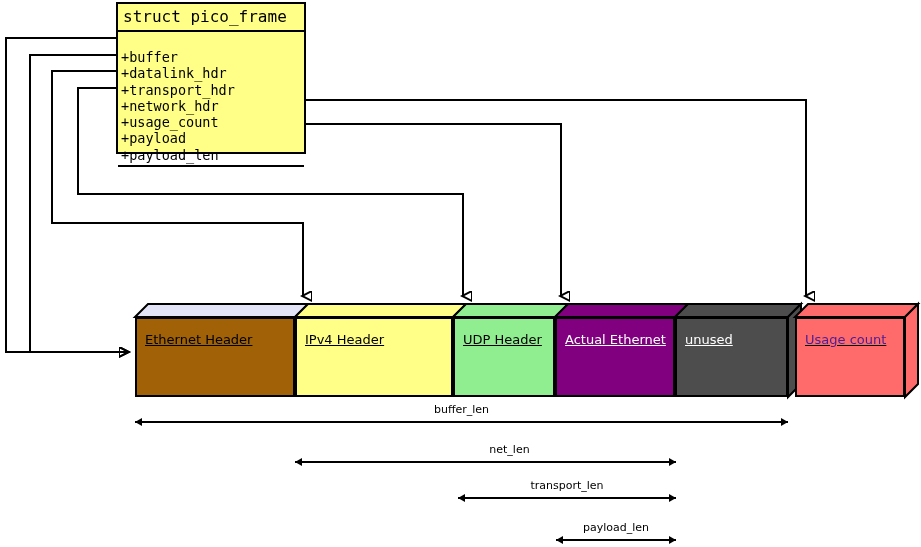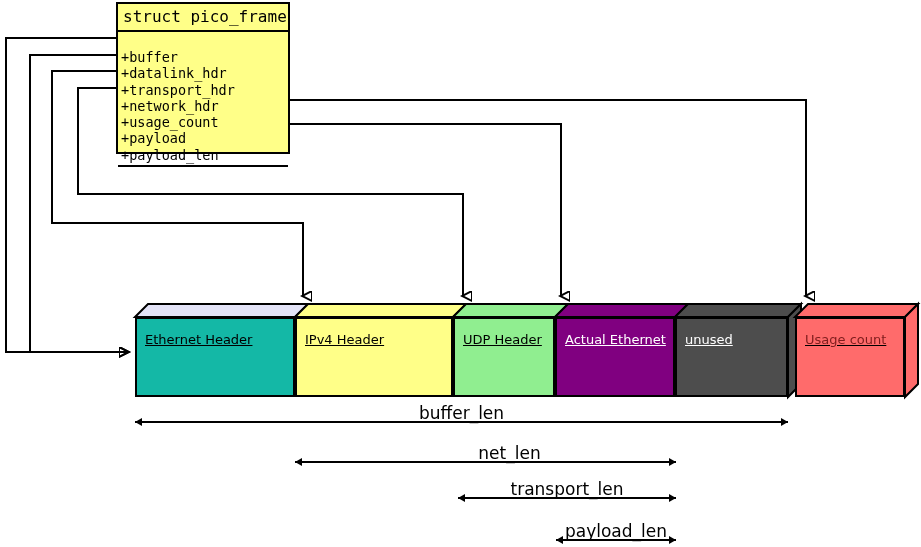--- a/index.html
+++ b/index.html
@@ -12,21 +12,21 @@
     position: relative;
     overflow: hidden;
     font-family: "DejaVu Sans", sans-serif;
   }
   #stage { position: absolute; inset: 0; }
 
   
   .uml-box {
     position: absolute;
     left: 116px; top: 2px;
-    width: 174px; height: 152px;
+    width: 190px; height: 152px;
     background: #ffff88;
     border: 2px solid #000;
     z-index: 5;
   }
   .uml-title {
     height: 28px;
     line-height: 26px;
     padding-left: 5px;
     font-family: "DejaVu Sans Mono", monospace;
     font-size: 16px;
@@ -80,21 +80,21 @@
     position: absolute;
     top: -3px;
     width: 0; height: 0;
     border-top: 4px solid transparent;
     border-bottom: 4px solid transparent;
   }
   .dim-line::before { left: 0;  border-right: 7px solid #000; }
   .dim-line::after  { right: 0; border-left: 7px solid #000; }
   .dim-label {
     position: absolute;
-    font-size: 17px;
+    font-size: 11px;
     color: #000;
     white-space: nowrap;
     transform: translateX(-50%);
     z-index: 4;
   }
 
   svg.wires { position: absolute; left: 0; top: 0; width: 921px; height: 547px; z-index: 2; overflow: visible; }
   svg.wires path { fill: none; stroke: #000; stroke-width: 2; }
 </style>
 </head>
@@ -132,21 +132,21 @@
         <div class="uml-attr">+payload</div>
         <div class="uml-attr">+payload_len</div>
       </div>
     <div class="uml-ops"></div>
   </div>
 
   <div class="blocks-layer" id="blocks-layer">
       <svg width="177" height="17" style="position: absolute; left: 133px; top: 302px; z-index: 3; overflow: visible;">
         <polygon points="2,15 15,2 175,2 162,15" fill="#e3e3f7" stroke="#000" stroke-width="2"></polygon>
       </svg>
-      <div class="blk" style="left: 135px; width: 160px; background: #14b8a6;">
+      <div class="blk" style="left: 135px; width: 160px; background: #a16207;">
         <div class="blk-label" style="color: rgb(0, 0, 0); text-decoration-color: rgb(0, 0, 0);">Ethernet Header</div>
       </div>
       <svg width="175" height="17" style="position: absolute; left: 293px; top: 302px; z-index: 3; overflow: visible;">
         <polygon points="2,15 15,2 173,2 160,15" fill="#ffff88" stroke="#000" stroke-width="2"></polygon>
       </svg>
       <div class="blk" style="left: 295px; width: 158px; background: rgb(255, 255, 136);">
         <div class="blk-label" style="color: rgb(0, 0, 0); text-decoration-color: rgb(0, 0, 0);">IPv4 Header</div>
       </div>
       <svg width="119" height="17" style="position: absolute; left: 451px; top: 302px; z-index: 3; overflow: visible;">
         <polygon points="2,15 15,2 117,2 104,15" fill="#90ee90" stroke="#000" stroke-width="2"></polygon>
@@ -169,21 +169,21 @@
       <div class="blk" style="left: 675px; width: 113px; background: rgb(77, 77, 77);">
         <div class="blk-label" style="color: rgb(255, 255, 255); text-decoration-color: rgb(255, 255, 255); text-align: center;">unused</div>
       </div>
       <svg width="127" height="17" style="position: absolute; left: 793px; top: 302px; z-index: 3; overflow: visible;">
         <polygon points="2,15 15,2 125,2 112,15" fill="#ff6b6b" stroke="#000" stroke-width="2"></polygon>
       </svg>
       <svg width="17" height="97" style="position: absolute; left: 903px; top: 302px; z-index: 3; overflow: visible;">
         <polygon points="2,15 15,2 15,82 2,95" fill="#ff6b6b" stroke="#000" stroke-width="2"></polygon>
       </svg>
       <div class="blk" style="left: 795px; width: 110px; background: rgb(255, 107, 107);">
-        <div class="blk-label" style="color: #7f1d1d; text-decoration-color: rgb(0, 0, 0);">Usage count</div>
+        <div class="blk-label" style="color: #4c1d95; text-decoration-color: rgb(0, 0, 0);">Usage count</div>
       </div>
     </div>
 
   <div id="dims-layer">
       <div class="dim-line" style="left: 135px; top: 421px; width: 653px;"></div>
       <div class="dim-label" style="left: 461.5px; top: 403px;">buffer_len</div>
       <div class="dim-line" style="left: 295px; top: 461px; width: 381px;"></div>
       <div class="dim-label" style="left: 485.5px; top: 443px; margin-left: 24px;">net_len</div>
       <div class="dim-line" style="left: 458px; top: 497px; width: 218px;"></div>
       <div class="dim-label" style="left: 567px; top: 479px;">transport_len</div>

